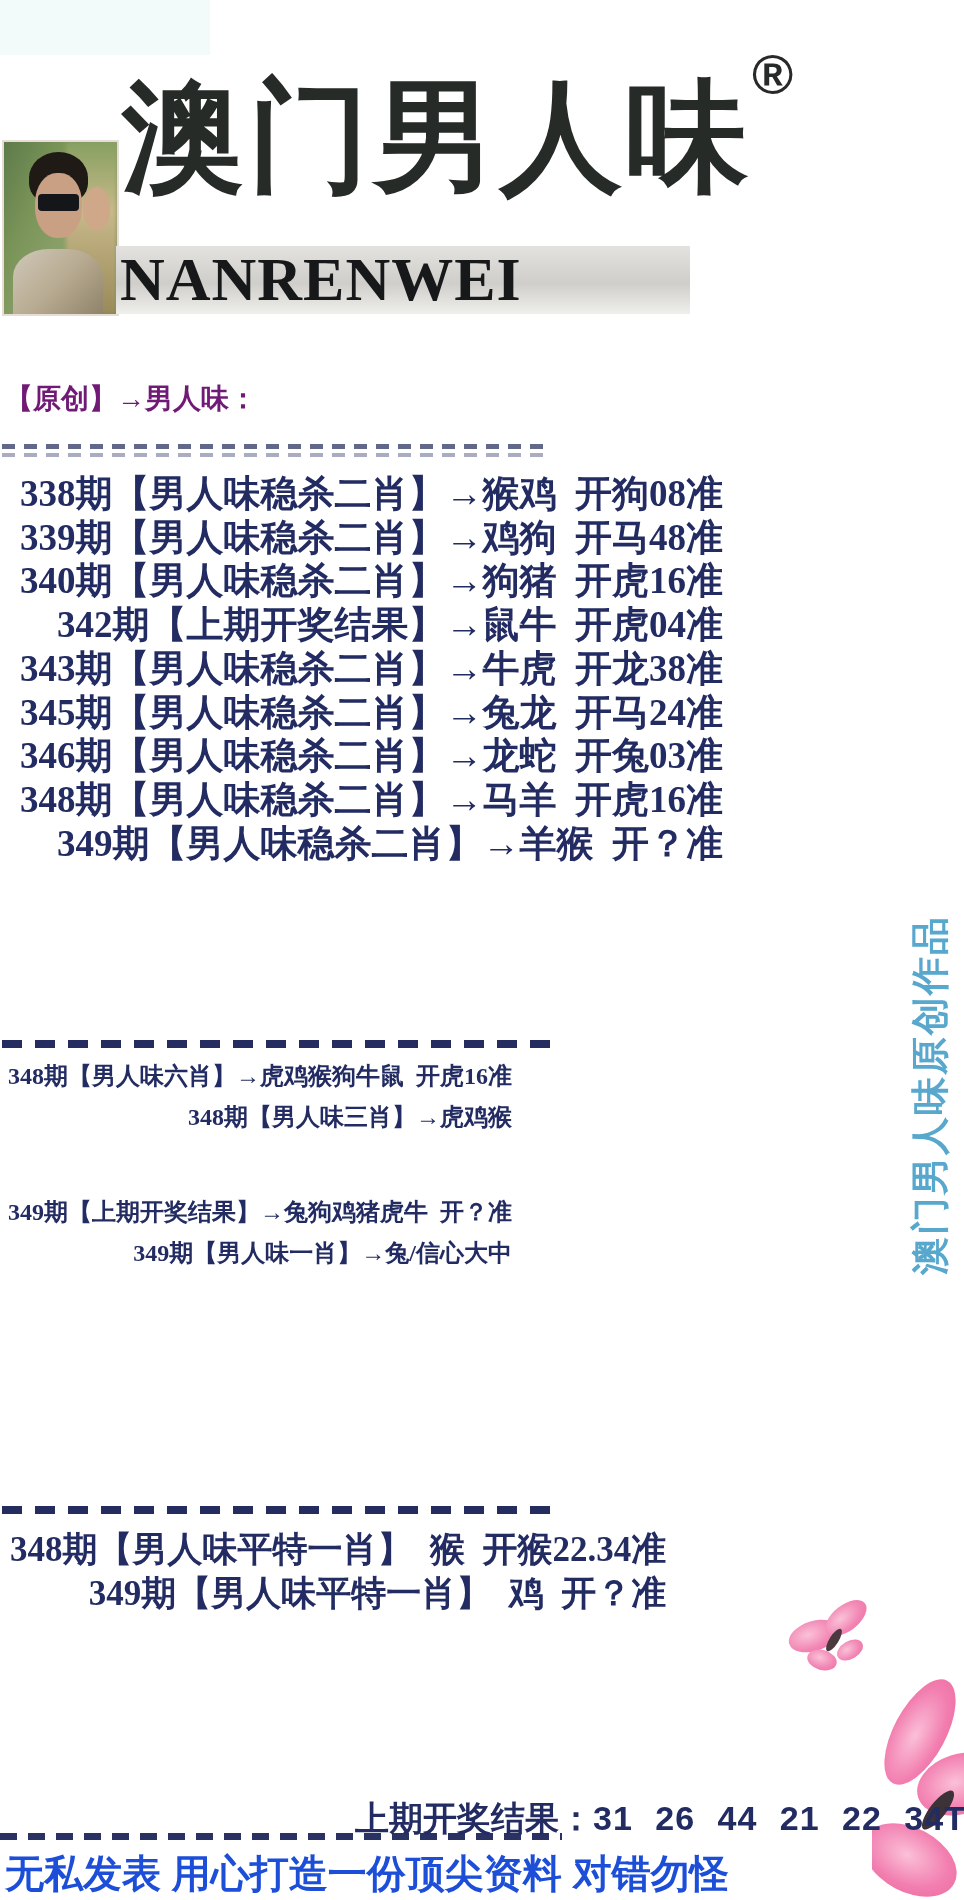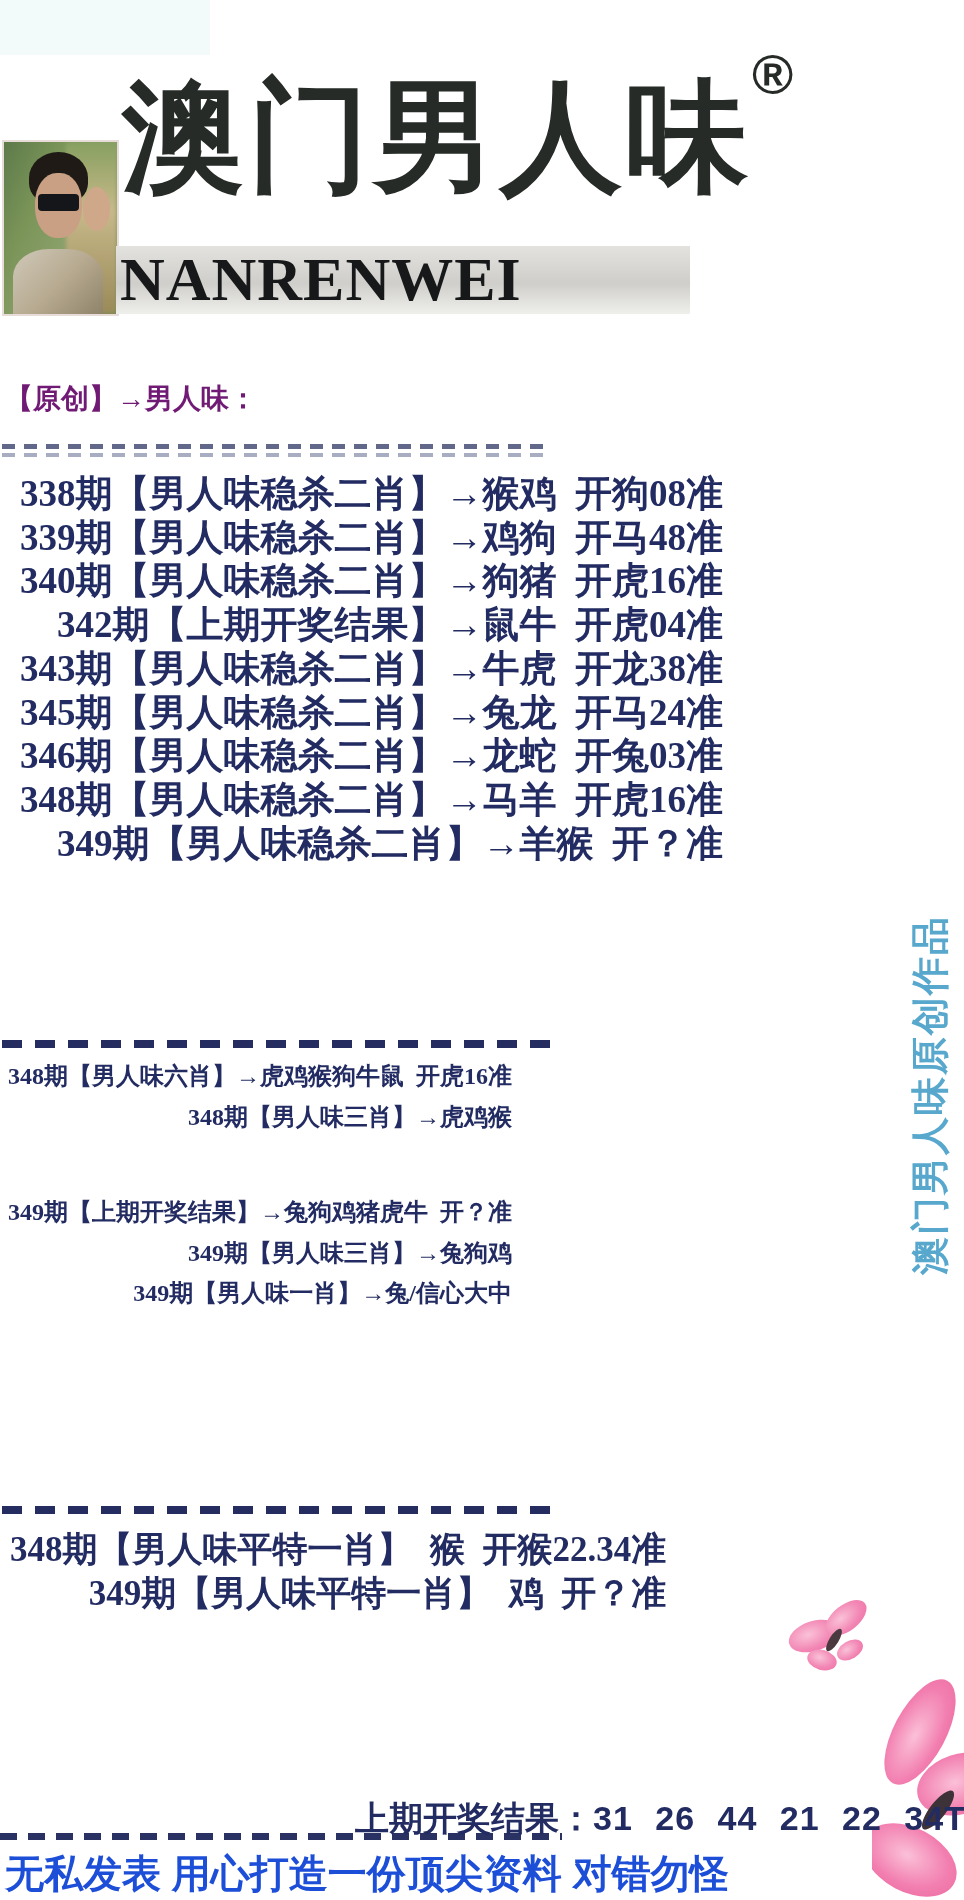--- a/index.html
+++ b/index.html
@@ -112,21 +112,20 @@
   <div class="abs watermark">澳门男人味原创作品</div>
 
   <div class="abs rule-bold rule2"></div>
 
   <div class="abs sec2a">
     <div class="row">348期【男人味六肖】→虎鸡猴狗牛鼠  开虎16准</div>
     <div class="row">348期【男人味三肖】→虎鸡猴</div>
   </div>
   <div class="abs sec2b">
     <div class="row">349期【上期开奖结果】→兔狗鸡猪虎牛  开？准</div>
-    <div class="row">349期【男人味三肖】→兔狗鸡</div>
     <div class="row">349期【男人味一肖】→兔/信心大中</div>
   </div>
 
   <div class="abs rule-bold rule3"></div>
 
   <div class="abs sec3">
     <div class="row">348期【男人味平特一肖】  猴  开猴22.34准</div>
     <div class="row">349期【男人味平特一肖】  鸡  开？准</div>
   </div>
 

